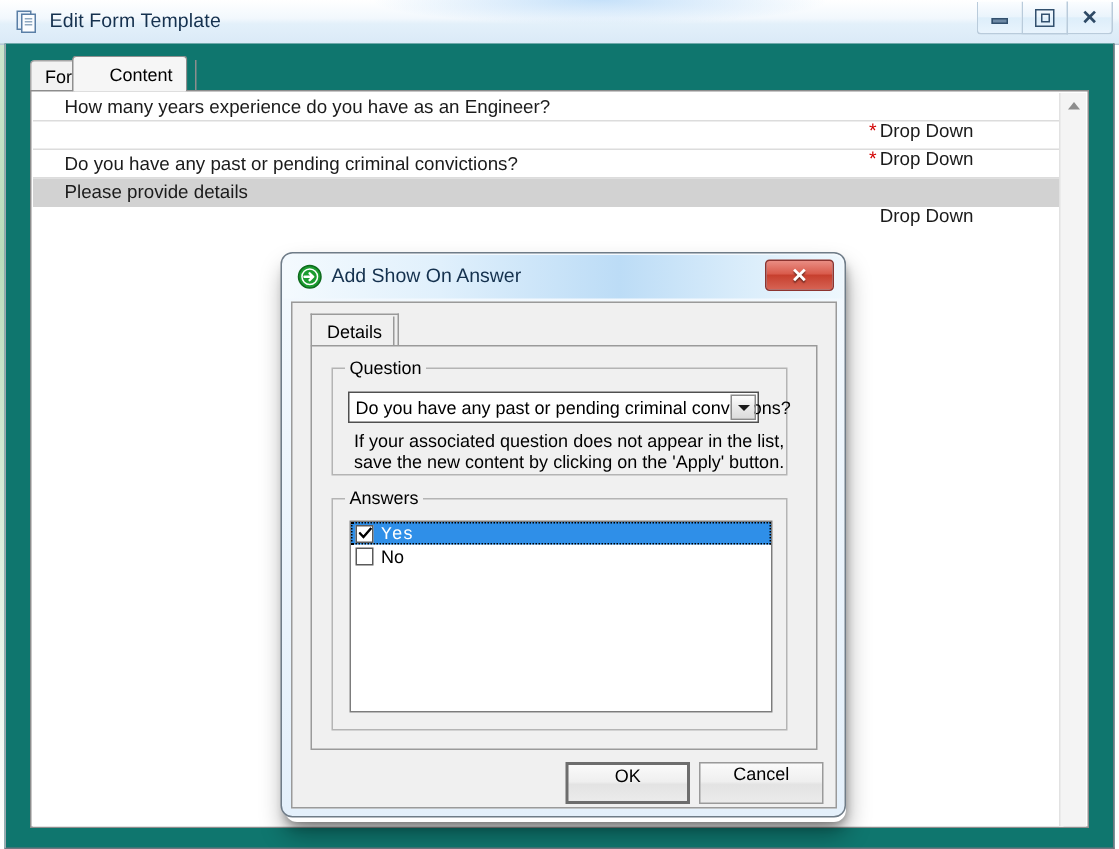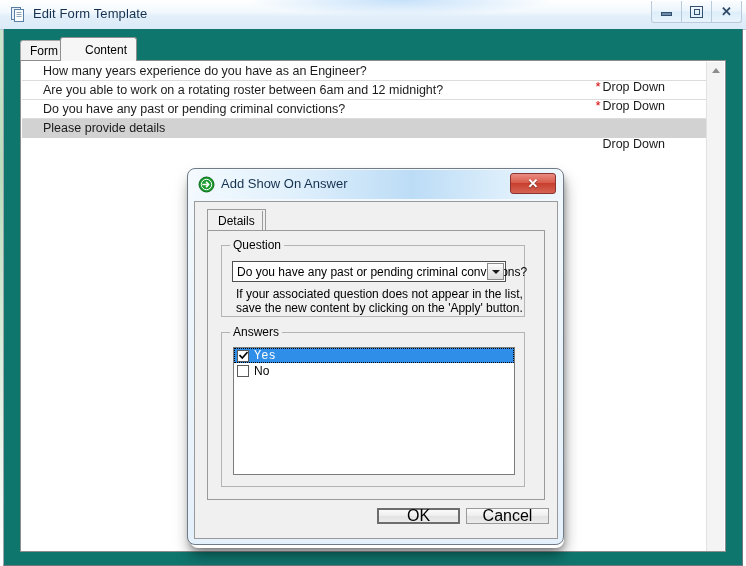--- a/index.html
+++ b/index.html
@@ -209,21 +209,21 @@
     background: #d2d2d2;
     border-bottom-color: #d2d2d2;
   }
   .qrow .qtext {
     position: absolute;
     left: 21px;
     white-space: nowrap;
   }
   .qrow .qtype {
     position: absolute;
-    right: 44px;
+    right: 60px;
     white-space: nowrap;
     text-align: right;
     margin-top: 30px;
   }
   .qrow .qstar {
     color: #d20000;
     margin-right: 2px;
     font-size: 13px;
   }
 
@@ -497,28 +497,28 @@
     width: 9px;
     height: 9px;
     position: relative;
   }
   .ans-label { white-space: nowrap; }
 
   
   .dlg-button {
     position: absolute;
     width: 83px;
-    height: 16px;
+    height: 28px;
     background: linear-gradient(to bottom, #fafafa 0%, #efefef 46%, #e3e3e3 54%, #ebebeb 100%);
     border: 1px solid #9a9a9a;
     box-sizing: border-box;
     display: flex;
-    align-items: center;
+    align-items: flex-start;
     justify-content: center;
-    font-size: 16px;
+    font-size: 12px;
     color: #000;
   }
   #btn-ok {
     left: 182px;
     top: 306px;
     border: 2px solid #6d6d6d;
   }
   #btn-cancel {
     left: 271px;
     top: 306px;
@@ -562,37 +562,36 @@
       </div>
     </div>
   </div>
 
   <div id="window-body">
 
     <div id="tabstrip">
       <div class="tab" style="left:0px;">
         <span>Form</span>
       </div>
-      <div class="tab active" style="left:40px;padding-left:24px;">
+      <div class="tab active" style="left:28px;padding-left:24px;">
         <span>Content</span>
       </div>
       <div class="tab-divider" style="left:110px;"></div>
     </div>
 
     <div id="tab-content-area">
 
       <div id="question-list">
 
         <div class="qrow">
           <span class="qtext">How many years experience do you have as an Engineer?</span>
           <span class="qtype"><span class="qstar">*</span><span>Drop Down</span></span>
         </div>
 
         <div class="qrow">
-          <span class="qtext">Are you able to work on a rotating roster between 6am and 12 midnight?</span>
           <span class="qtype"><span class="qstar">*</span><span>Drop Down</span></span>
         </div>
 
         <div class="qrow">
           <span class="qtext">Do you have any past or pending criminal convictions?</span>
           <span class="qtype"><span class="qstar"></span><span>Drop Down</span></span>
         </div>
 
         <div class="qrow selected">
           <span class="qtext">Please provide details</span>

